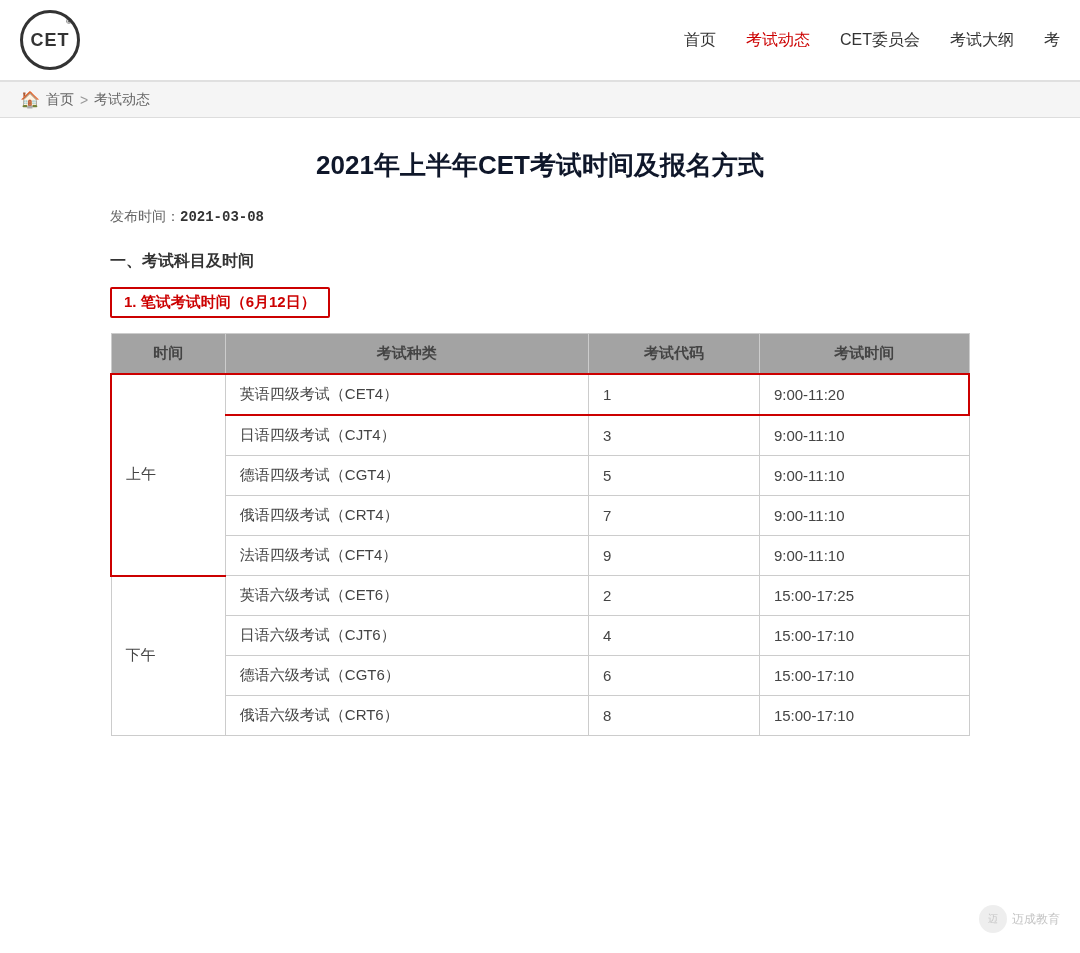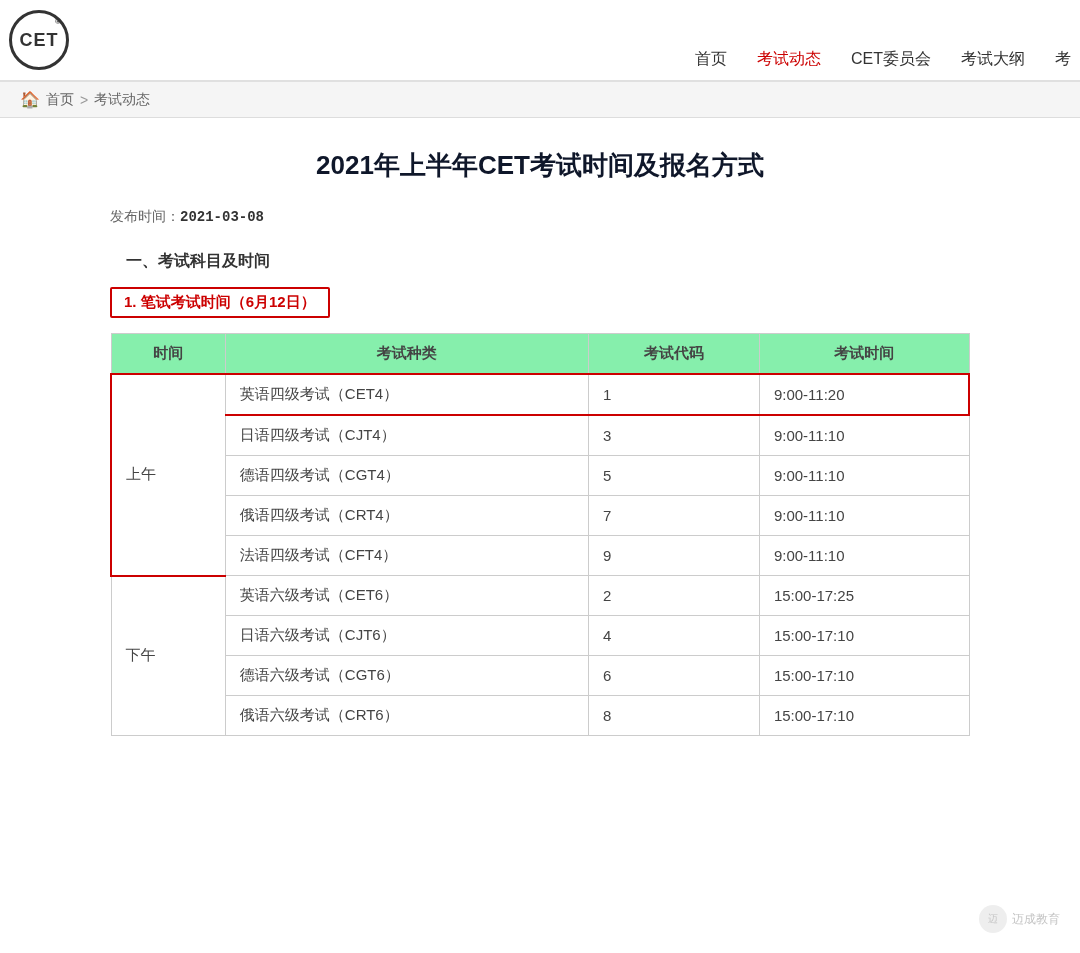--- a/index.html
+++ b/index.html
@@ -1,22 +1,22 @@
 <!DOCTYPE html>
 <html><head>
   <meta charset="utf-8">
   <style>
     * { margin: 0; padding: 0; box-sizing: border-box; }
     body { font-family: "Microsoft YaHei", "SimHei", Arial, sans-serif; background: #fff; color: #333; font-size: 15px; }
 
     
     .header {
       display: flex;
-      align-items: flex-end;
-      padding: 10px 9px;
+      align-items: center;
+      padding: 10px 20px;
       border-bottom: 2px solid #e0e0e0;
       background: #fff;
       gap: 33px;
     }
     .logo-area {
       display: flex;
       align-items: center;
       gap: 12px;
       flex: 1;
     }
@@ -100,21 +100,20 @@
     .publish-date {
       font-weight: bold;
       color: #333;
     }
 
     .section-title {
       font-size: 16px;
       font-weight: bold;
       margin-bottom: 15px;
       color: #333;
-      margin-left: 16px;
     }
 
     .subsection-title {
       display: inline-block;
       border: 2px solid #c00;
       color: #c00;
       padding: 4px 12px;
       font-size: 15px;
       font-weight: bold;
       margin-bottom: 15px;
@@ -122,21 +121,21 @@
     }
 
     
     .exam-table {
       width: 100%;
       border-collapse: collapse;
       margin-bottom: 20px;
       font-size: 15px;
     }
     .exam-table th {
-      background: #86efac;
+      background: #a3a3a3;
       border: 1px solid #ccc;
       padding: 10px 14px;
       text-align: center;
       font-weight: bold;
       color: #444;
     }
     .exam-table td {
       border: 1px solid #ccc;
       padding: 10px 14px;
       text-align: left;

